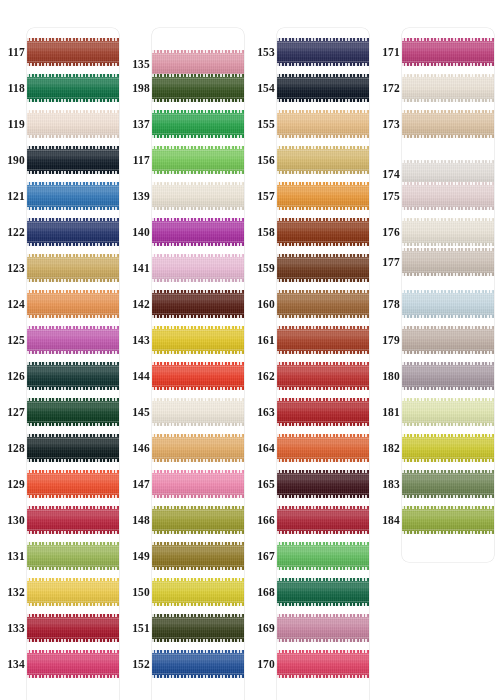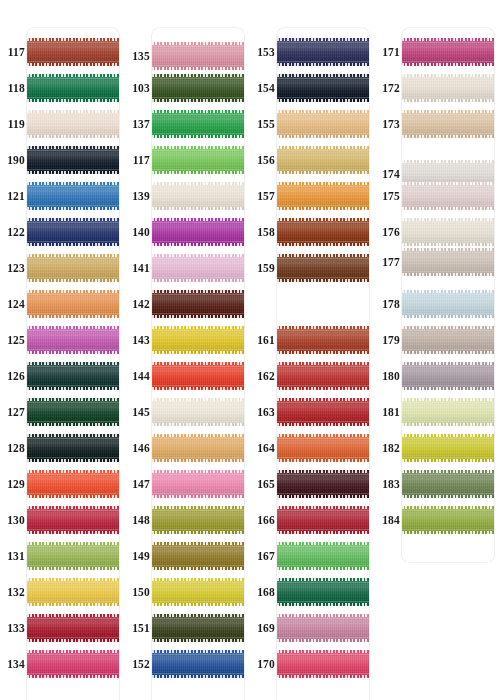--- a/index.html
+++ b/index.html
@@ -373,35 +373,35 @@
             <div class="edge-line-top"></div>
             <div class="edge-line-bottom"></div>
             <div class="picot-top"></div>
             <div class="picot-bottom"></div>
           </div>
         </div>
       </div>
     </div>
     <div class="column col-1">
       <div class="card" style="top: 28px; height: 678px;"></div>
-      <div class="row" style="top: 38px;">
+      <div class="row" style="top: 46px;">
         <div class="row-label">135</div>
         <div class="swatch-wrap">
           <div class="swatch" style="background: rgb(221, 145, 164);">
             <div class="grain"></div>
             <div class="sheen"></div>
             <div class="edge-line-top"></div>
             <div class="edge-line-bottom"></div>
             <div class="picot-top"></div>
             <div class="picot-bottom"></div>
           </div>
         </div>
       </div>
       <div class="row" style="top: 70px;">
-        <div class="row-label">103</div>
+        <div class="row-label">198</div>
         <div class="swatch-wrap">
           <div class="swatch" style="background: rgb(51, 80, 28);">
             <div class="grain"></div>
             <div class="sheen"></div>
             <div class="edge-line-top"></div>
             <div class="edge-line-bottom"></div>
             <div class="picot-top"></div>
             <div class="picot-bottom"></div>
           </div>
         </div>
@@ -701,20 +701,33 @@
           <div class="swatch" style="background: rgb(107, 52, 24);">
             <div class="grain"></div>
             <div class="sheen"></div>
             <div class="edge-line-top"></div>
             <div class="edge-line-bottom"></div>
             <div class="picot-top"></div>
             <div class="picot-bottom"></div>
           </div>
         </div>
       </div>
+      <div class="row" style="top: 286px;">
+        <div class="row-label">160</div>
+        <div class="swatch-wrap">
+          <div class="swatch" style="background: rgb(154, 98, 50);">
+            <div class="grain"></div>
+            <div class="sheen"></div>
+            <div class="edge-line-top"></div>
+            <div class="edge-line-bottom"></div>
+            <div class="picot-top"></div>
+            <div class="picot-bottom"></div>
+          </div>
+        </div>
+      </div>
       <div class="row" style="top: 322px;">
         <div class="row-label">161</div>
         <div class="swatch-wrap">
           <div class="swatch" style="background: rgb(166, 59, 34);">
             <div class="grain"></div>
             <div class="sheen"></div>
             <div class="edge-line-top"></div>
             <div class="edge-line-bottom"></div>
             <div class="picot-top"></div>
             <div class="picot-bottom"></div>

